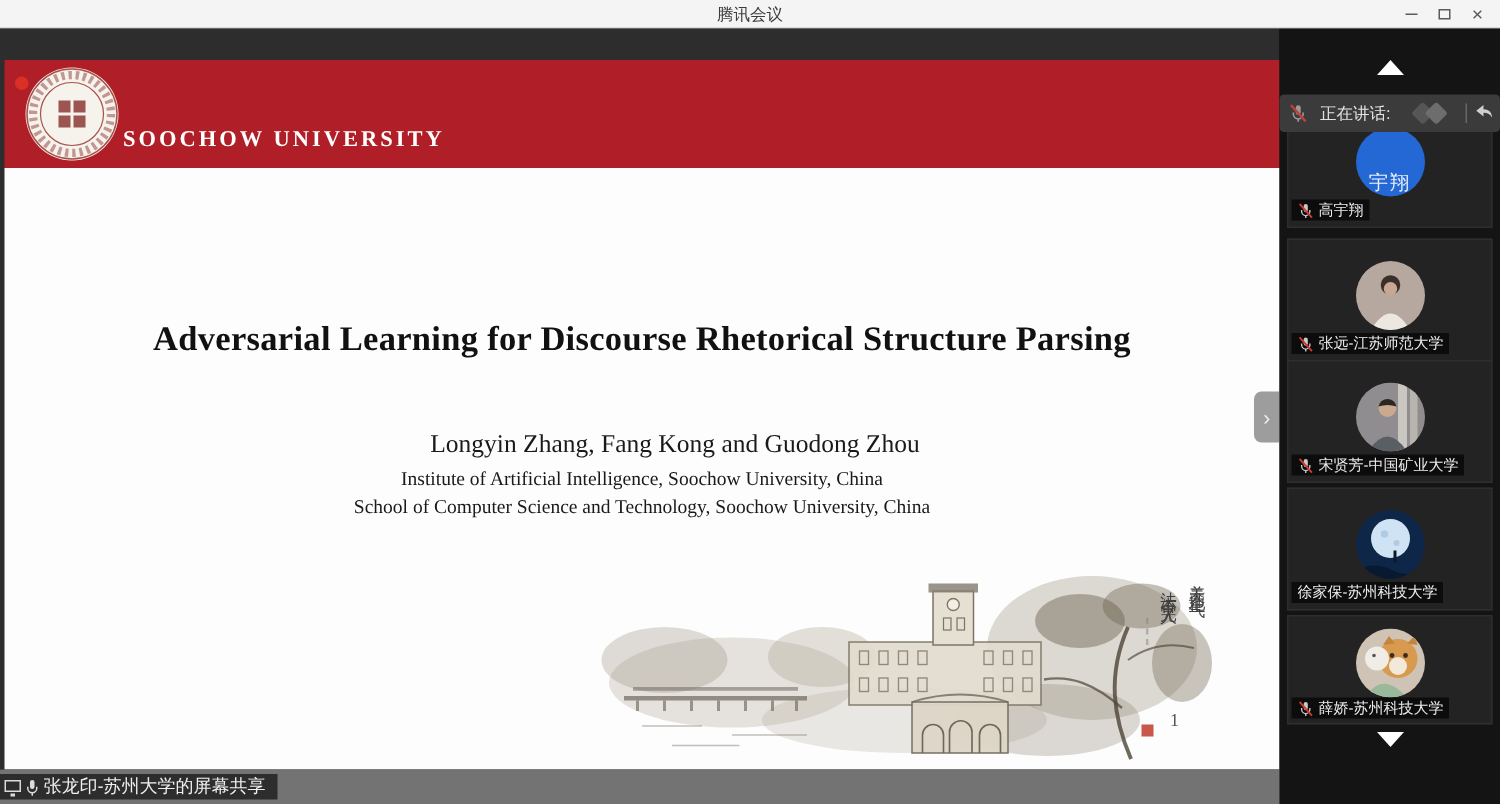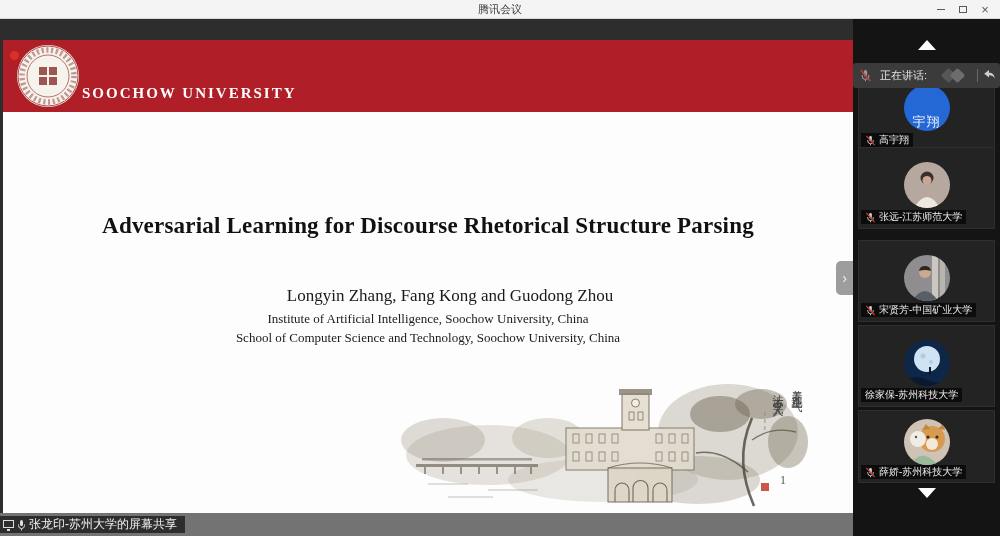--- a/index.html
+++ b/index.html
@@ -74,21 +74,21 @@
   .sb-label { margin-left:8px; font-size:11px; color:#e3e3e3; }
   .sb-logo { position:absolute; left:88px; top:7px; width:30px; height:12px; }
   .dia { position:absolute; width:11px; height:11px; transform:rotate(45deg); border-radius:2px; }
   .d1 { left:2px; top:0; background:#565656; }
   .d2 { left:11px; top:0; background:#6d6d6d; }
   .sb-divider { position:absolute; left:124px; top:6px; width:1px; height:13px; background:#676767; }
   .sb-reply { position:absolute; left:130px; top:6px; }
 
   .tile { position:absolute; left:5px; width:137px; height:82px; background:#232323;
     border:1px solid #2e2e2e; }
-  .t1 { top:51px; } .t2 { top:128px;text-align:center; } .t3 { top:221px; } .t4 { top:306px; }
+  .t1 { top:51px; } .t2 { top:140px;text-align:center; } .t3 { top:221px; } .t4 { top:306px; }
   .t5 { top:391px; height:73px; }
   .avatar { position:absolute; left:50%; transform:translateX(-50%); top:14px; width:46px; height:46px;
     border-radius:50%; overflow:hidden; }
   .t5 .avatar { top:8px; }
   .avatar-blue { background:#2468d5; display:flex; align-items:flex-end; justify-content:center; }
   .avatar-blue .av-label { color:#eaf1fb; font-size:13px; letter-spacing:1px; }
   .name-chip { position:absolute; left:2px; bottom:4px; max-width:130px; height:14px;
     background:rgba(8,8,8,.85); display:flex; align-items:center; padding:0 4px; gap:3px; }
   .t5 .name-chip { bottom:3px; }
   .name-chip span { font-size:10px; color:#ececec; white-space:nowrap; overflow:hidden; }

